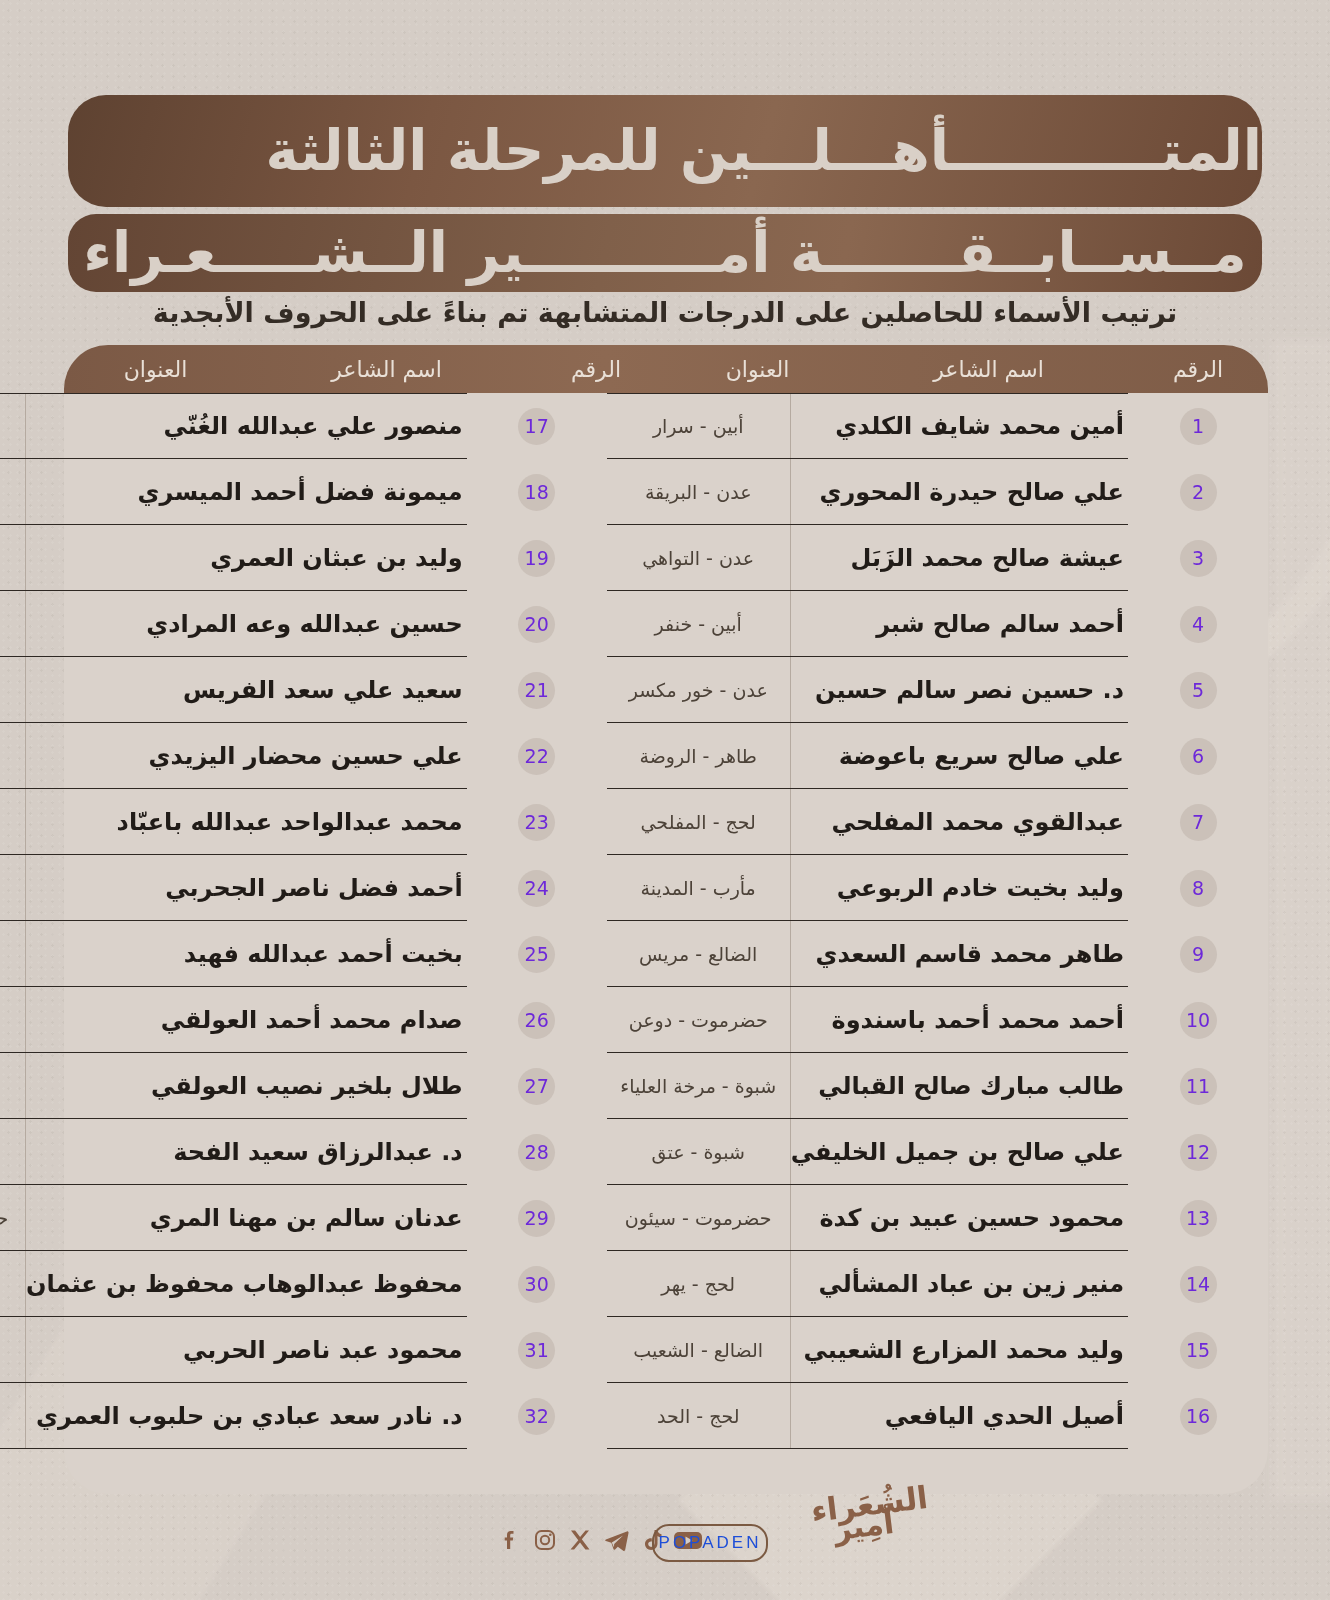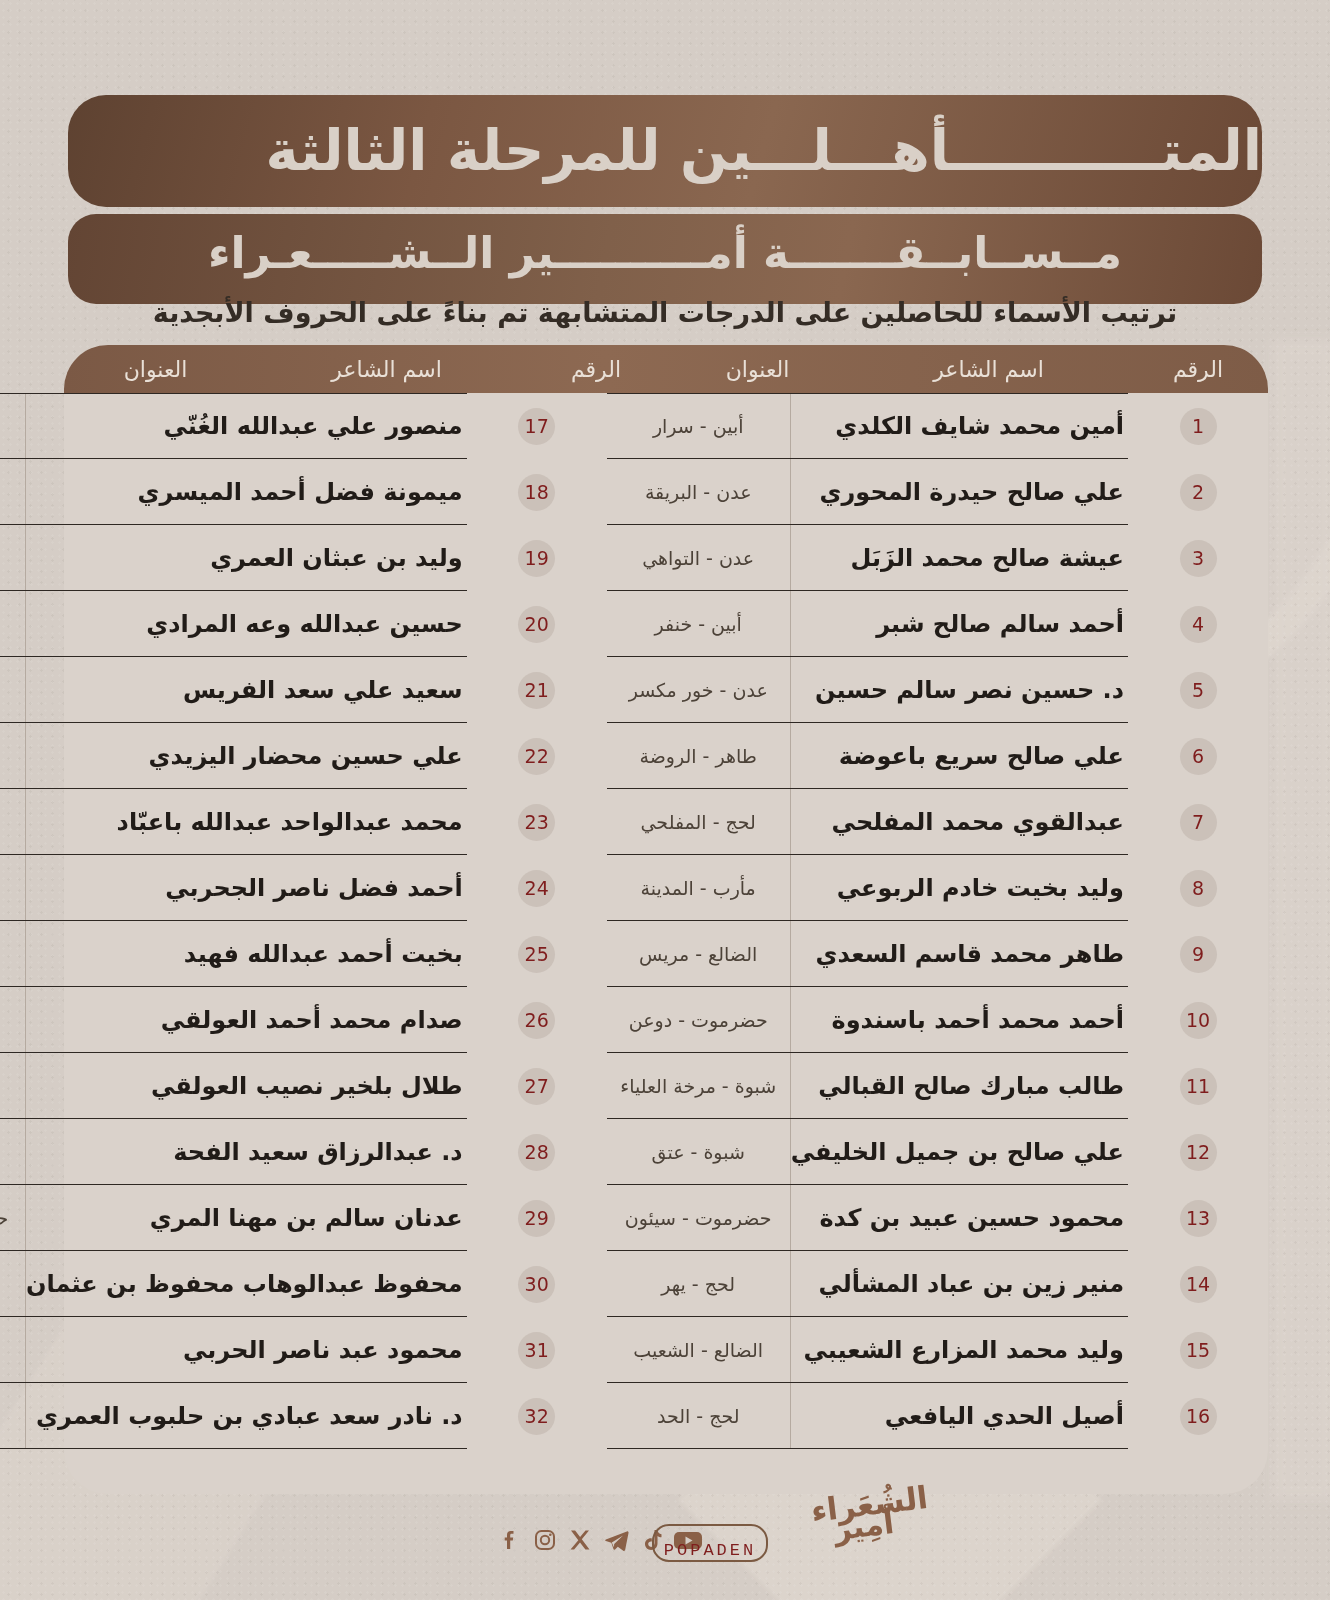--- a/index.html
+++ b/index.html
@@ -28,21 +28,21 @@
     transform:rotate(32deg);opacity:.55;}
   .wm-streak-r{right:-6px;top:340px;width:64px;height:1160px;background:#ddd5ce;
     opacity:.6;filter:blur(6px);}
   
   .banner1,.banner2{
     position:absolute;left:68px;width:1194px;z-index:6;
     background:linear-gradient(105deg,#5e4231 0%,#7b5742 30%,#8a6750 58%,#6b4936 100%);
     color:#d9d0c7;text-align:center;font-weight:bold;
   }
   .banner1{top:95px;height:112px;border-radius:38px;font-size:56px;line-height:112px;text-align:right;}
-  .banner2{top:214px;height:90px;border-radius:28px;font-size:44px;line-height:78px;
+  .banner2{top:214px;height:78px;border-radius:28px;font-size:56px;line-height:78px;
     background:linear-gradient(100deg,#634534 0%,#80604a 45%,#8a6750 65%,#6b4936 100%);}
   .subtitle{
     position:absolute;top:297px;left:0;width:100%;z-index:6;text-align:center;
     font-size:27px;font-weight:bold;color:#342c25;
   }
   
   .table-card{
     position:absolute;left:64px;top:345px;width:1204px;height:1149px;z-index:6;
     background:#dad2cb;border-radius:44px;
   }
@@ -54,21 +54,21 @@
   .thead-half{flex:1;display:flex;direction:rtl;}
   .th{display:flex;align-items:center;justify-content:center;}
   .th-number{width:140px;}
   .th-name{flex:1;}
   .th-address{width:183px;}
   .tbody-wrap{display:flex;direction:rtl;}
   .tbody{flex:1;direction:rtl;}
   .row{display:flex;direction:rtl;height:66px;}
   .cell-number{width:140px;display:flex;align-items:center;justify-content:center;}
   .num-badge{
-    width:37px;height:37px;border-radius:50%;background:#cbc1b9;color:#7f1d1d;
+    width:37px;height:37px;border-radius:50%;background:#cbc1b9;color:#6d28d9;
     display:flex;align-items:center;justify-content:center;font-size:19px;
     direction:ltr;
   }
   .row-content{flex:1;display:flex;direction:rtl;border-bottom:1.6px solid #2e2823;}
   .row:first-child .row-content{border-top:1.6px solid #2e2823;}
   .cell-name{
     flex:1;display:flex;align-items:center;justify-content:flex-start;
     padding-inline-start:4px;font-weight:bold;font-size:24px;color:#211c18;
     white-space:nowrap;overflow:visible;text-align:right;
   }
@@ -76,23 +76,23 @@
     width:183px;border-inline-start:1.5px solid #b5aaa0;
     display:flex;align-items:center;justify-content:center;
     font-size:19px;color:#4c4238;white-space:nowrap;
   }
   
   .footer{position:absolute;left:0;top:1488px;width:1330px;height:112px;z-index:6;direction:ltr;}
   .social-row{position:absolute;left:498px;top:40px;display:flex;gap:11px;align-items:center;}
   .social-row svg{display:block;}
   .popaden-pill{
     position:absolute;left:652px;top:36px;width:112px;height:34px;
-    border:2px solid #7b5a42;border-radius:17px;color:#7f1d1d;
-    display:flex;align-items:flex-end;justify-content:center;
-    font-family:Liberation Mono, monospace;font-size:17px;letter-spacing:3px;
+    border:2px solid #7b5a42;border-radius:17px;color:#1d4ed8;
+    display:flex;align-items:center;justify-content:center;
+    font-family:Liberation Sans, sans-serif;font-size:17px;letter-spacing:3px;
   }
   .logo{position:absolute;left:778px;top:0px;width:150px;height:110px;color:#8a6047;direction:rtl;}
   .logo-top{display:block;font-size:31px;font-weight:bold;transform:rotate(-7deg);}
   .logo-bottom{display:block;font-size:30px;font-weight:bold;transform:rotate(-7deg);
     margin-top:-12px;margin-right:34px;}
 </style>
 </head>
 <body>
 
 <div class="page">

